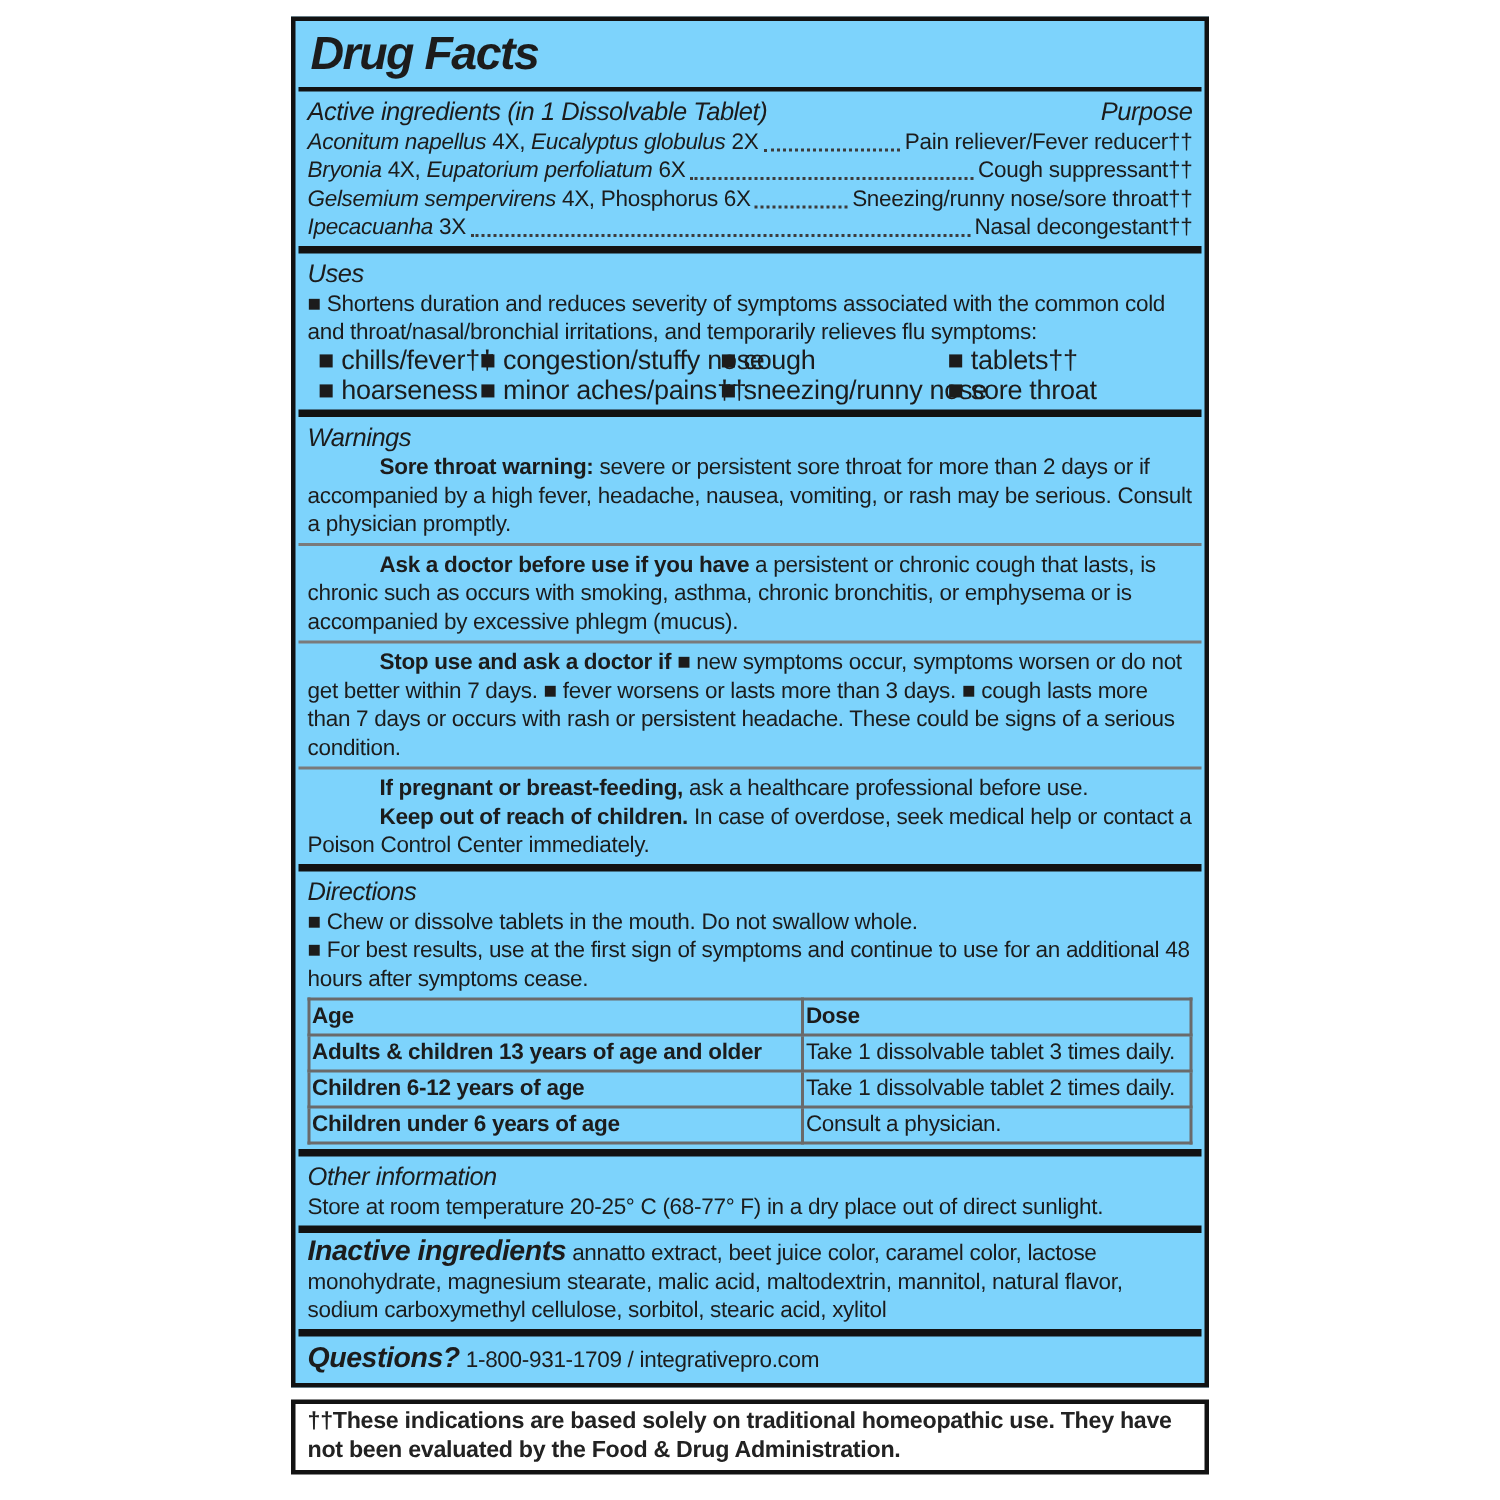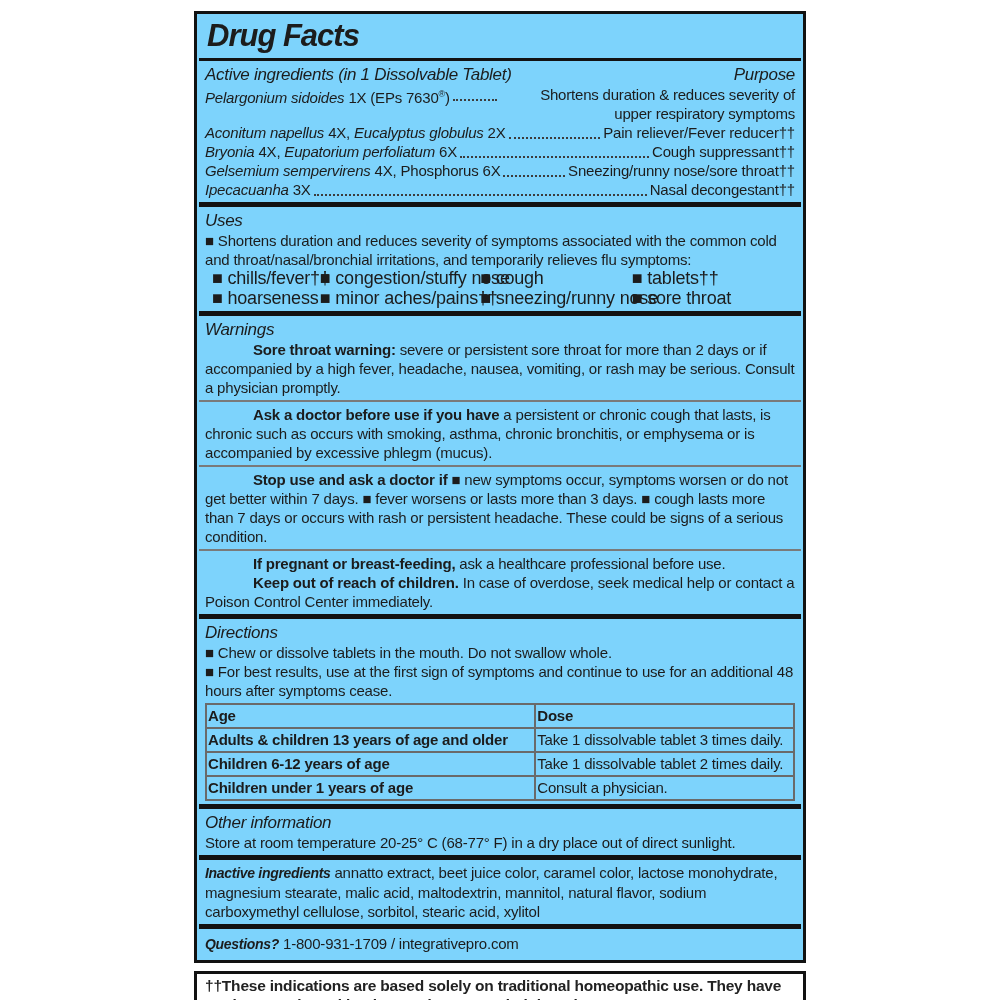--- a/index.html
+++ b/index.html
@@ -109,21 +109,21 @@
     border: 2px solid #6a6a6a;
     padding: 2px 1px;
     text-align: left;
     font-weight: 400;
   }
   table.dose th { font-weight: 700; }
   table.dose td.age { font-weight: 700; width: 56%; }
   .inline-title {
     font-style: italic;
     font-weight: 700;
-    font-size: 14px;
+    font-size: 19px;
     letter-spacing: -0.3px;
     margin-top: 24px;
   }
   .questions-row { padding: 2px 0 1px 0; }
   .footnote-box {
     border: 3px solid #121212;
     margin-top: 8px;
     padding: 2px 8px 4px 8px;
     font-weight: 700;
     font-size: 15.5px;
@@ -140,25 +140,20 @@
 
     <div class="df-title">Drug Facts</div>
     <hr class="rule-heavy">
 
     <div class="active-header">
       <span class="sec-title">Active ingredients (in 1 Dissolvable Tablet)</span>
       <span class="sec-title">Purpose</span>
     </div>
 
     <div>
-      <div class="ing-row">
-        <span class="ing-name"><i>Pelargonium sidoides</i><span> 1X (EPs 7630</span><sup>®</sup><span>)</span></span>
-        <span class="leader"></span>
-        <span class="purpose wrap">Shortens duration &amp; reduces severity of upper respiratory symptoms</span>
-      </div>
       <div class="ing-row">
         <span class="ing-name"><i>Aconitum napellus</i><span> 4X, </span><i>Eucalyptus globulus</i><span> 2X</span></span>
         <span class="leader"></span>
         <span class="purpose">Pain reliever/Fever reducer††</span>
       </div>
       <div class="ing-row">
         <span class="ing-name"><i>Bryonia</i><span> 4X, </span><i>Eupatorium perfoliatum</i><span> 6X</span></span>
         <span class="leader"></span>
         <span class="purpose">Cough suppressant††</span>
       </div>
@@ -219,21 +214,21 @@
         </tr>
         <tr>
           <td class="age">Adults &amp; children 13 years of age and older</td>
           <td>Take 1 dissolvable tablet 3 times daily.</td>
         </tr>
         <tr>
           <td class="age">Children 6-12 years of age</td>
           <td>Take 1 dissolvable tablet 2 times daily.</td>
         </tr>
         <tr>
-          <td class="age">Children under 1 years of age</td>
+          <td class="age">Children under 6 years of age</td>
           <td>Consult a physician.</td>
         </tr>
       </tbody>
         </table>
     </div>
 
     <div class="section-bar"></div>
 
     <div>
       <div class="sec-title">Other information</div>

